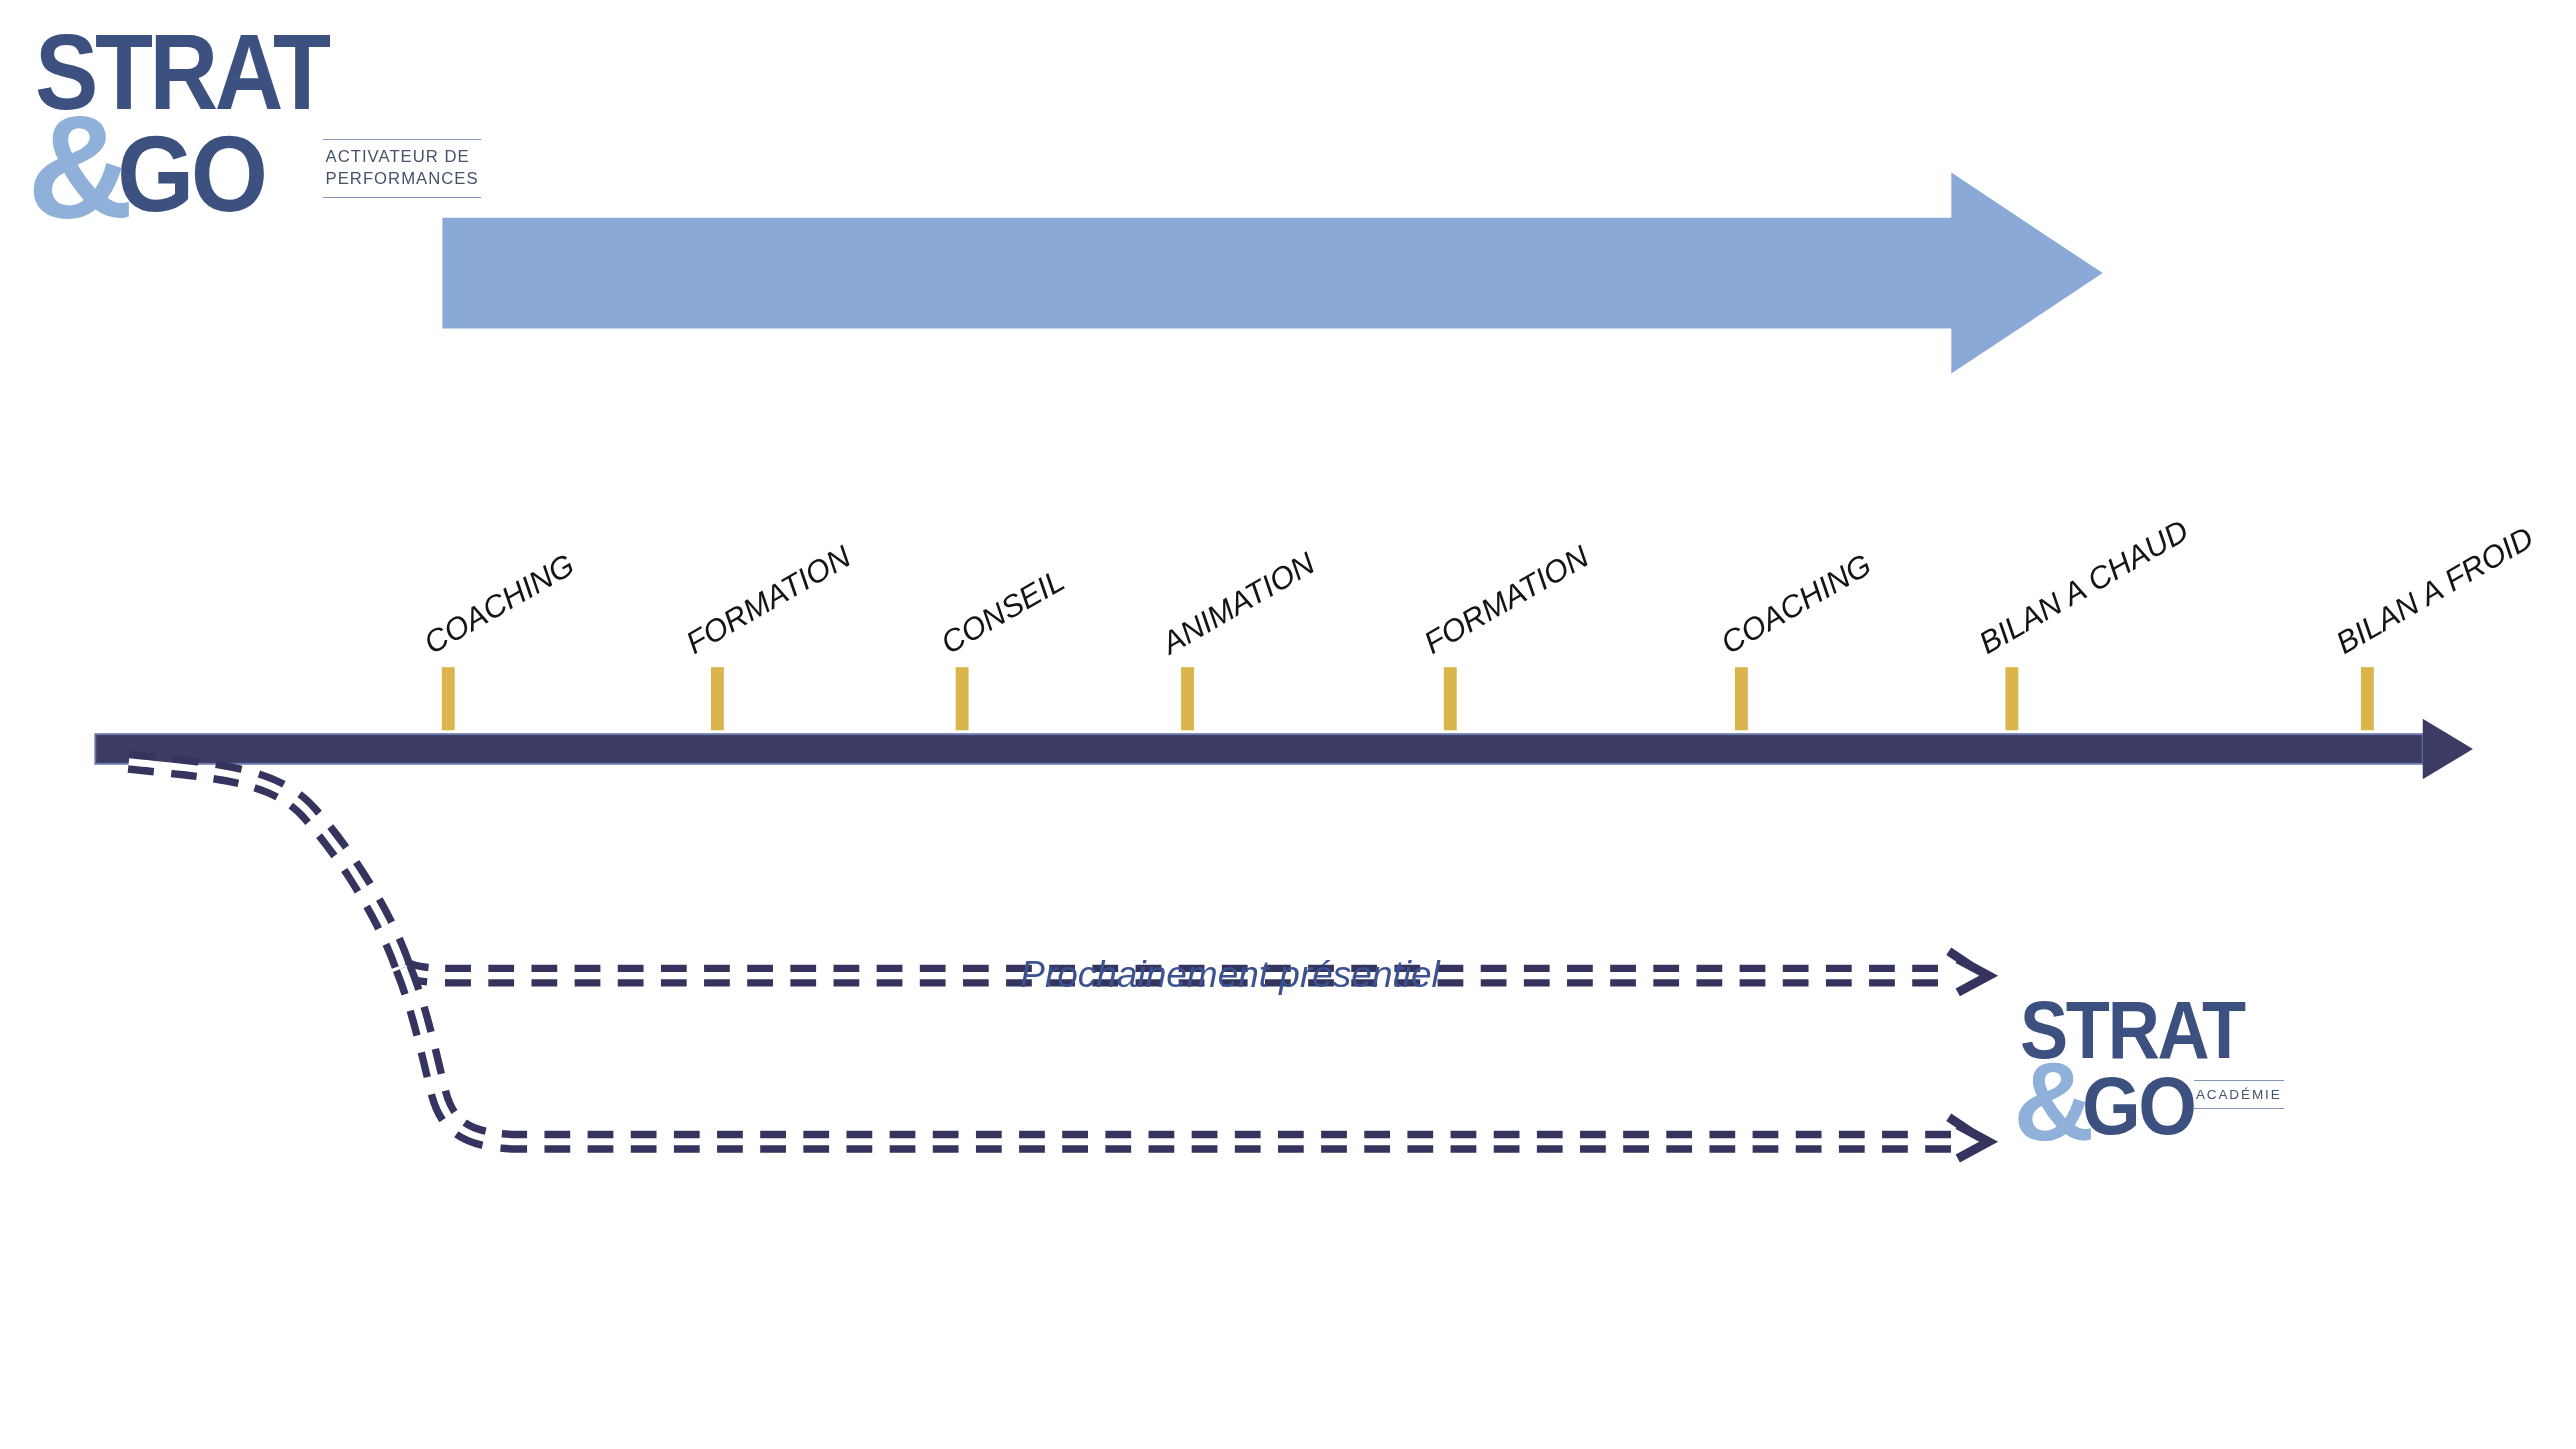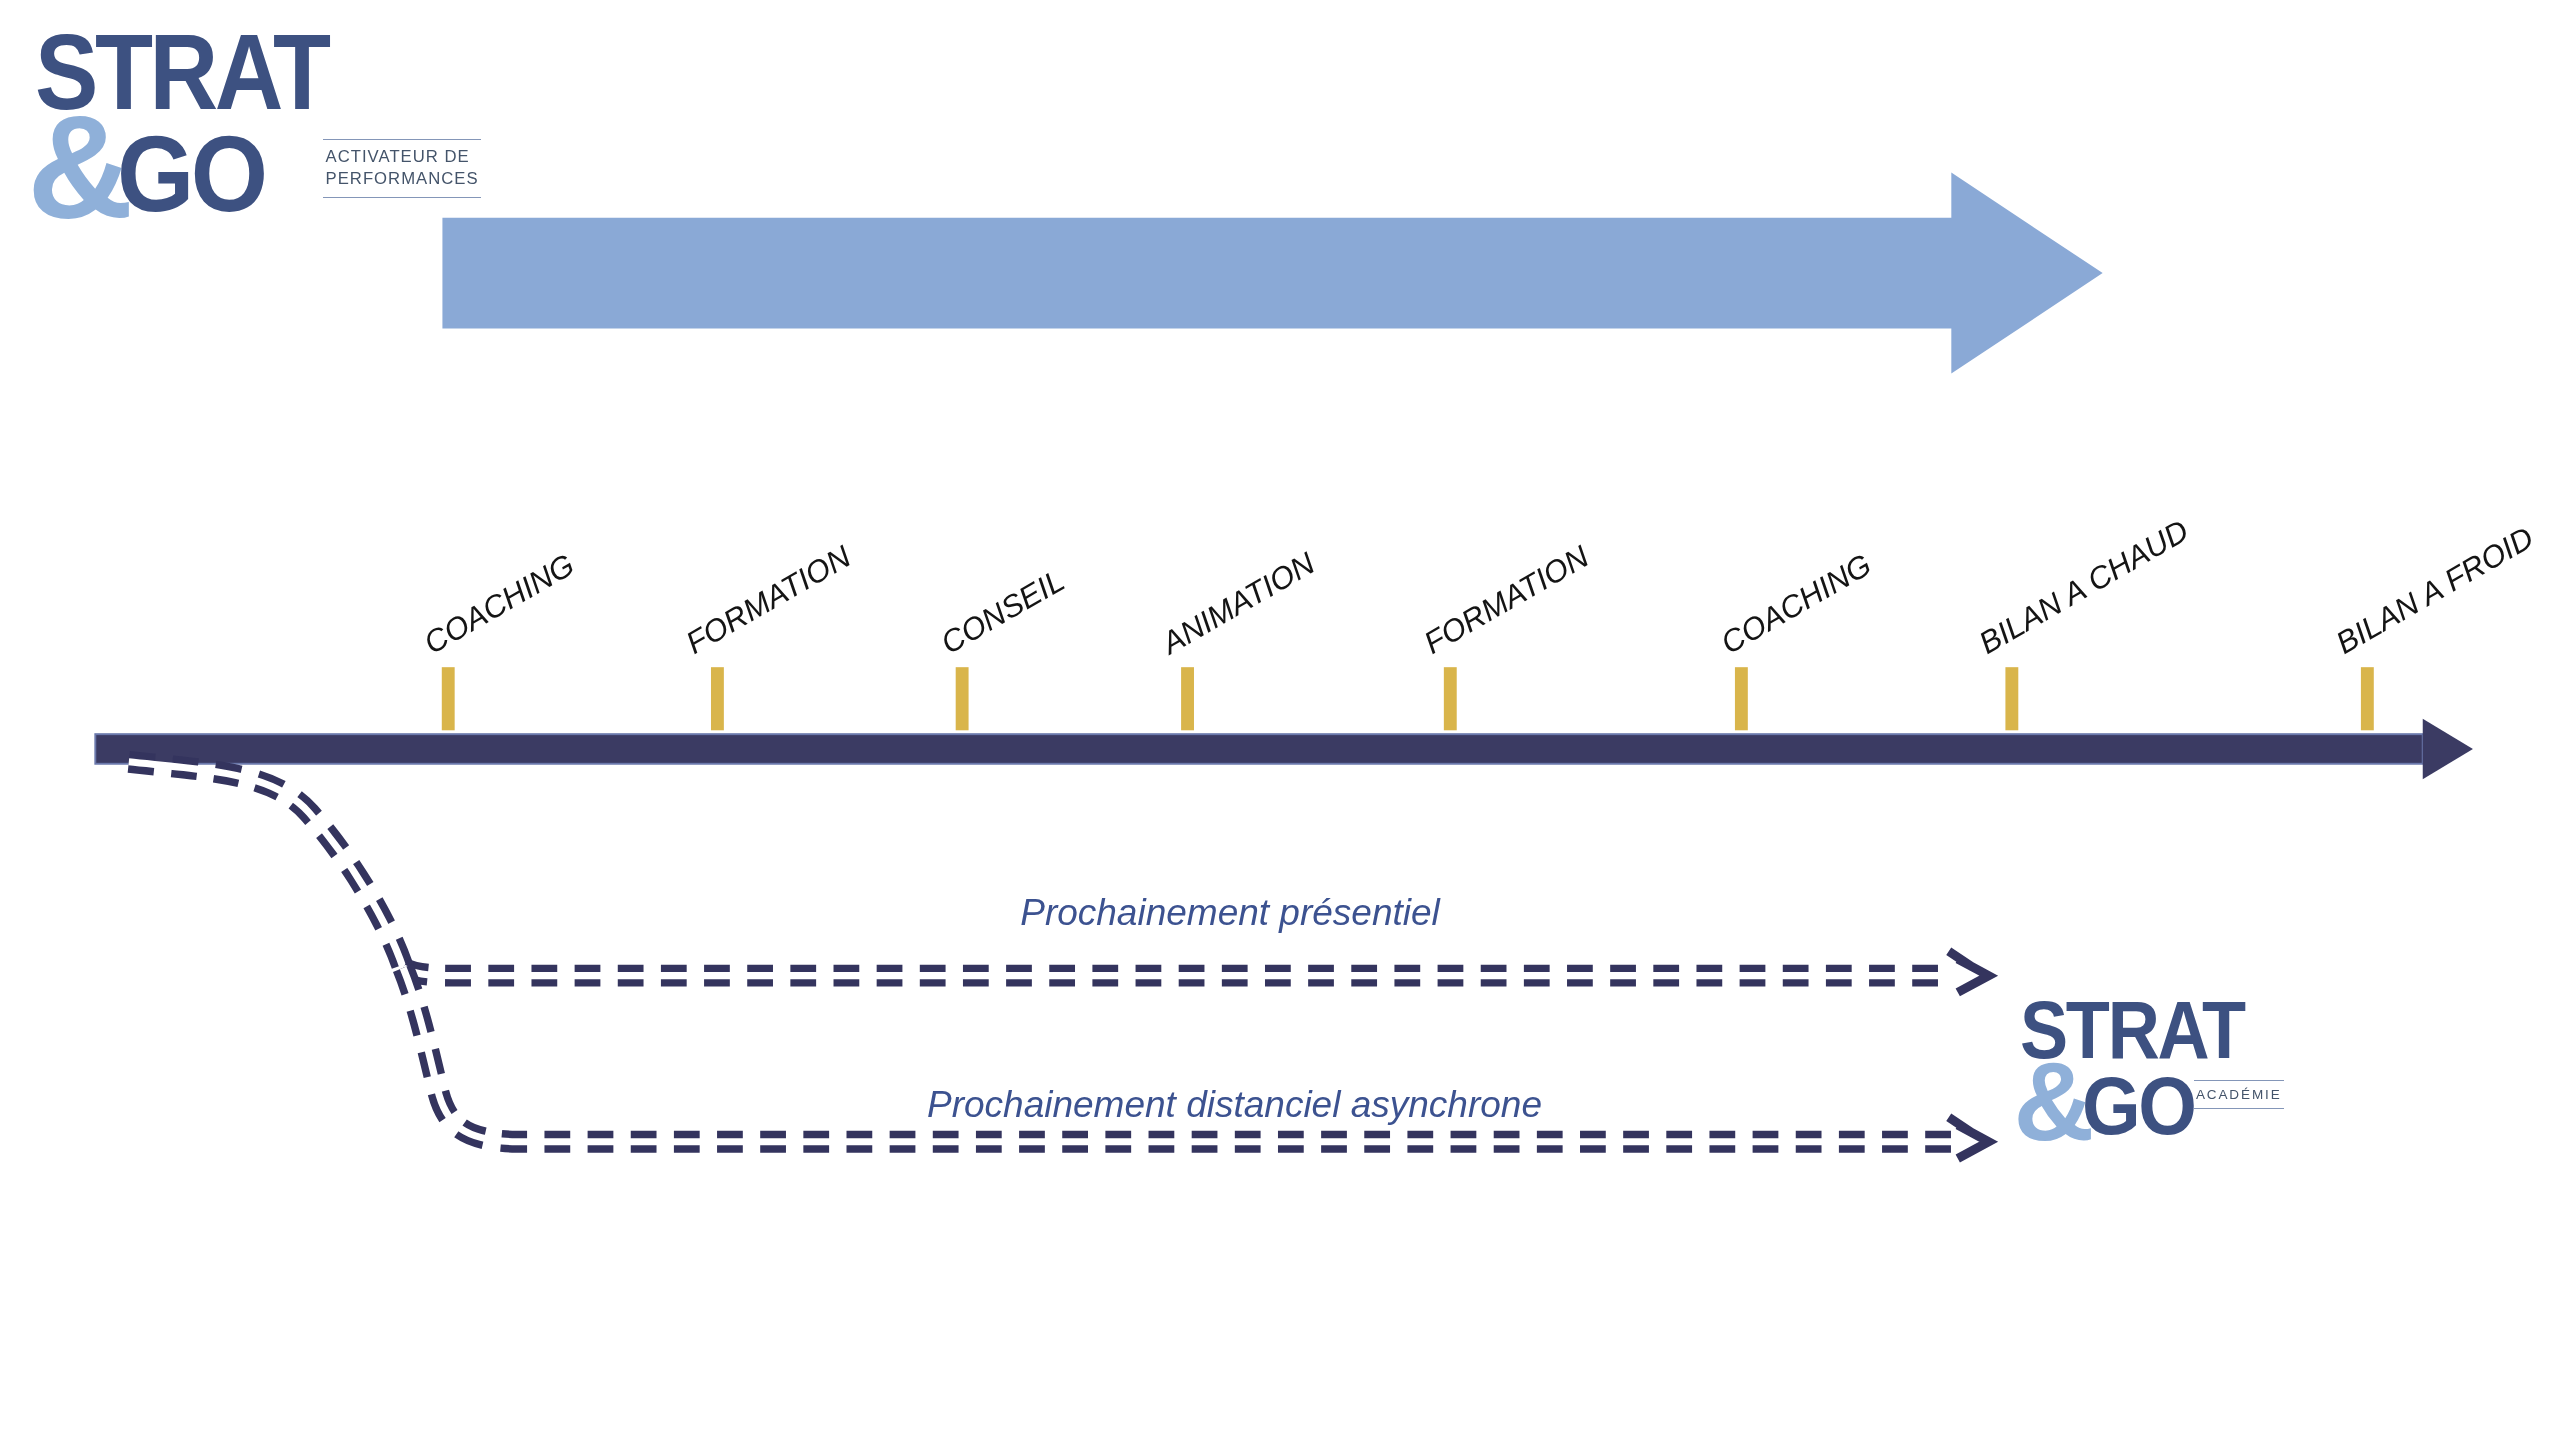--- a/index.html
+++ b/index.html
@@ -51,21 +51,21 @@
     position:absolute;height:32px;line-height:32px;
     font-size:31px;font-style:italic;color:#141414;white-space:nowrap;
     transform:rotate(-30deg);transform-origin:0 100%;
   }
 
   
   .flow-label{
     position:absolute;width:580px;text-align:center;
     font-size:37px;font-style:italic;color:#3c5290;line-height:1.2;white-space:nowrap;
   }
-  .flow-label.f1{left:940px;top:891px;}
+  .flow-label.f1{left:940px;top:953px;}
   .flow-label.f2{left:927px;top:1083px;}
 </style>
 </head>
 <body>
 
 <div class="canvas">
 
   <svg class="layer" width="2576" height="1449" viewBox="0 0 4000 2250">
 
     <polygon points="687,338 3030,338 3030,268 3265,424 3030,580 3030,510 687,510" fill="#8aa9d6"></polygon>
@@ -116,21 +116,20 @@
   <div class="m-label" style="left:435px;top:628px;">COACHING</div>
   <div class="m-label" style="left:697px;top:628px;">FORMATION</div>
   <div class="m-label" style="left:952px;top:628px;">CONSEIL</div>
   <div class="m-label" style="left:1173px;top:628px;">ANIMATION</div>
   <div class="m-label" style="left:1435px;top:628px;">FORMATION</div>
   <div class="m-label" style="left:1732px;top:628px;">COACHING</div>
   <div class="m-label" style="left:1990px;top:628px;">BILAN A CHAUD</div>
   <div class="m-label" style="left:2347px;top:628px;">BILAN A FROID</div>
 
   <div class="flow-label f1">Prochainement présentiel</div>
-  <div class="flow-label f2">Prochainement distanciel asynchrone</div>
 
   <div class="logo logo-br layer" style="left:2020px;top:989px;width:303px;height:161px;">
     <div class="l-strat">STRAT</div>
     <div class="l-amp">&amp;</div>
     <div class="l-go">GO</div>
     <div class="l-tag">
       <div>ACADÉMIE</div>
     </div>
   </div>
 

